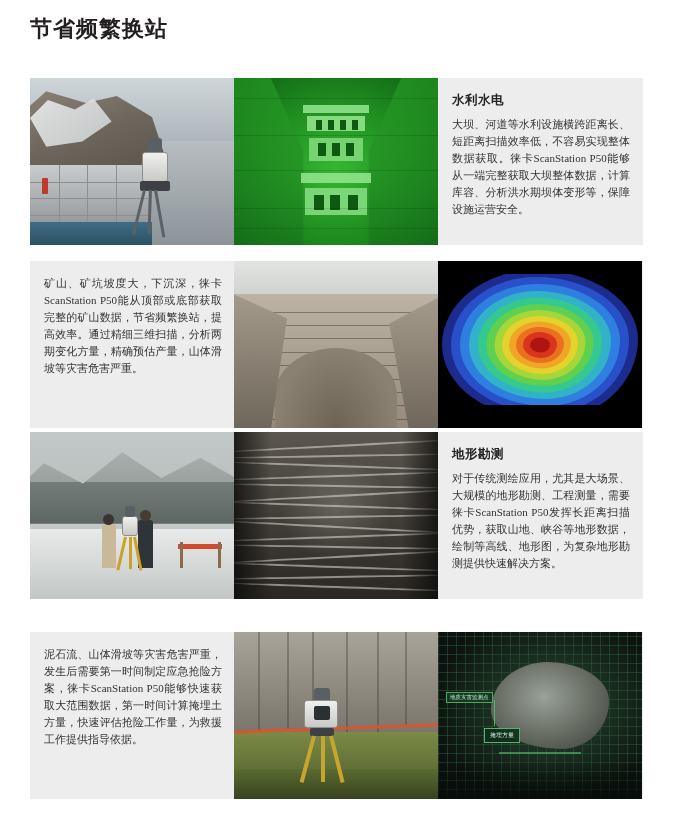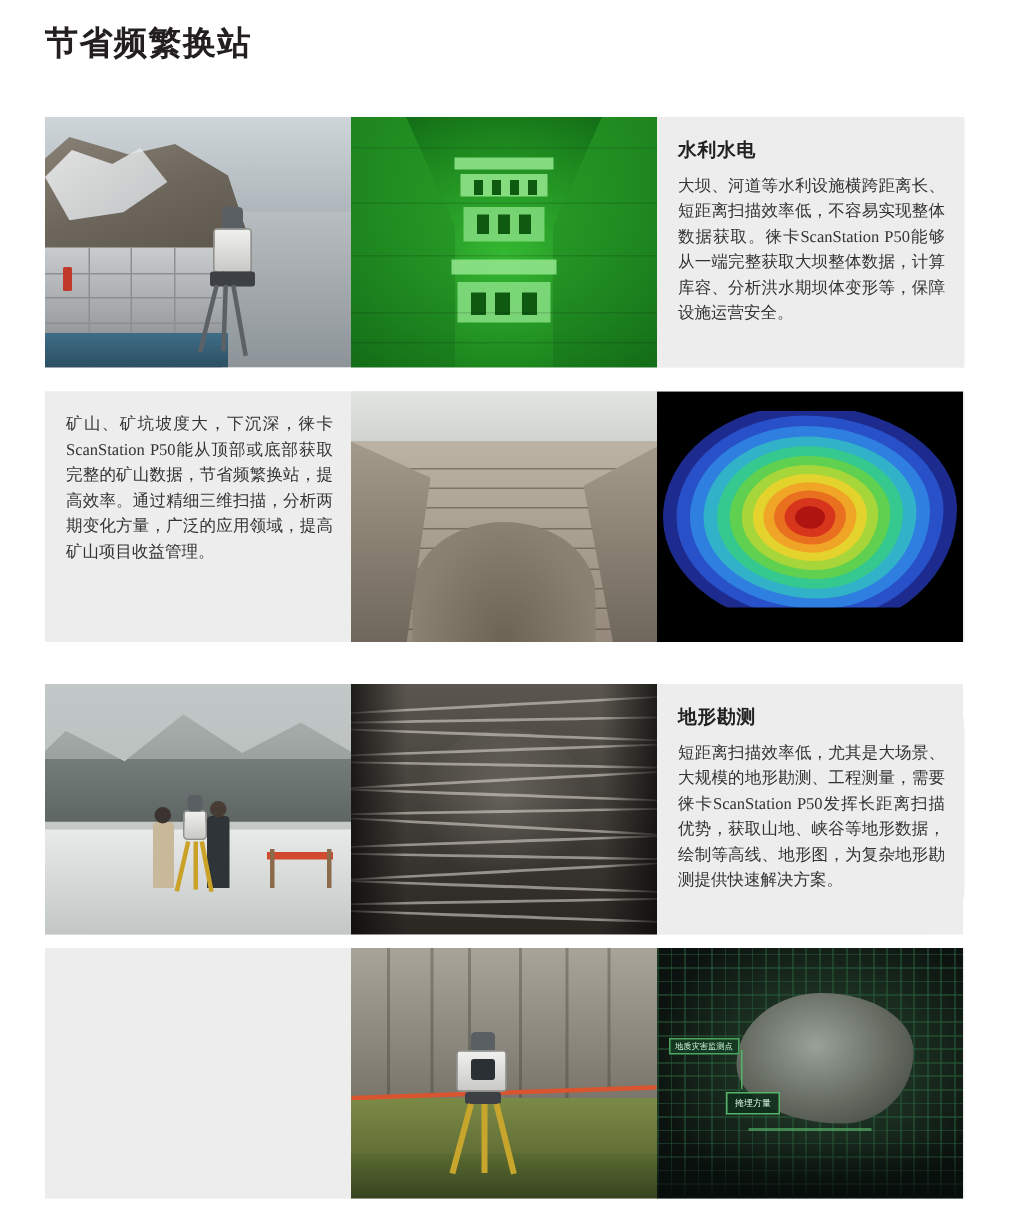--- a/index.html
+++ b/index.html
@@ -31,21 +31,21 @@
   .row {
     position: absolute;
     left: 30px;
     width: 613px;
     height: 167px;
     display: flex;
     background: #eeeeee;
   }
   .row-1 { top: 78px; }
   .row-2 { top: 261px; }
-  .row-3 { top: 456px; border-radius: 29px; }
+  .row-3 { top: 432px; }
   .row-4 { top: 632px; height: 167px; }
 
   .cell {
     position: relative;
     width: 204px;
     height: 100%;
     overflow: hidden;
   }
   .cell.text {
     background: #ededed;
@@ -248,21 +248,21 @@
 
     <div class="cell text">
       <div class="cell-title">水利水电</div>
       <div class="cell-body">大坝、河道等水利设施横跨距离长、短距离扫描效率低，不容易实现整体数据获取。徕卡ScanStation P50能够从一端完整获取大坝整体数据，计算库容、分析洪水期坝体变形等，保障设施运营安全。</div>
     </div>
   </div>
 
   <div class="row row-2">
 
     <div class="cell text">
-      <div class="cell-body">矿山、矿坑坡度大，下沉深，徕卡ScanStation P50能从顶部或底部获取完整的矿山数据，节省频繁换站，提高效率。通过精细三维扫描，分析两期变化方量，广泛的应用领域，提高矿山项目收益管理。</div>
+      <div class="cell-body">矿山、矿坑坡度大，下沉深，徕卡ScanStation P50能从顶部或底部获取完整的矿山数据，节省频繁换站，提高效率。通过精细三维扫描，分析两期变化方量，精确预估产量，山体滑坡等灾害危害严重。</div>
     </div>
 
     <div class="cell">
       <div class="scene sceneC">
         <div class="lyr sky2"></div>
         <div class="lyr terr" style="top:20%; height:80%;"></div>
         <div class="lyr bench" style="top:24%"></div>
         <div class="lyr bench" style="top:32%"></div>
         <div class="lyr bench" style="top:40%"></div>
         <div class="lyr bench" style="top:48%"></div>
@@ -342,27 +342,28 @@
         <div class="cline" style="top:86%; transform:rotate(-1deg);"></div>
         <div class="cline" style="top:92%; transform:rotate(2deg);"></div>
         <div class="lyr" style="left:22%; top:18%; width:56%; height:60%; border-radius:50%; background:radial-gradient(ellipse at 50% 45%, rgba(230,226,216,.20), rgba(0,0,0,0) 70%);"></div>
         <div class="lyr" style="left:0; top:0; width:18%; height:100%; background:linear-gradient(90deg, rgba(10,9,8,.75), rgba(10,9,8,0));"></div>
         <div class="lyr" style="right:0; top:0; width:18%; height:100%; background:linear-gradient(270deg, rgba(10,9,8,.75), rgba(10,9,8,0));"></div>
       </div>
     </div>
 
     <div class="cell text">
       <div class="cell-title">地形勘测</div>
-      <div class="cell-body">短距离扫描效率低，尤其是大场景、大规模的地形勘测、工程测量，需要徕卡ScanStation P50发挥长距离扫描优势，获取山地、峡谷等地形数据，绘制等高线、地形图，为复杂地形勘测提供快速解决方案。</div>
+      <div class="cell-body">对于传统测绘应用，尤其是大场景、大规模的地形勘测、工程测量，需要徕卡ScanStation P50发挥长距离扫描优势，获取山地、峡谷等地形数据，绘制等高线、地形图，为复杂地形勘测提供快速解决方案。</div>
     </div>
   </div>
 
   <div class="row row-4">
 
     <div class="cell text">
+      <div class="cell-body">泥石流、山体滑坡等灾害危害严重，发生后需要第一时间制定应急抢险方案，徕卡ScanStation P50能够快速获取大范围数据，第一时间计算掩埋土方量，快速评估抢险工作量，为救援工作提供指导依据。</div>
     </div>
 
     <div class="cell">
       <div class="scene sceneG">
         <div class="lyr rockwall"></div>
         <div class="streak" style="left:12%; top:0; height:62%;"></div>
         <div class="streak" style="left:26%; top:0; height:58%;"></div>
         <div class="streak" style="left:38%; top:0; height:62%;"></div>
         <div class="streak" style="left:55%; top:0; height:60%;"></div>
         <div class="streak" style="left:70%; top:0; height:62%;"></div>

